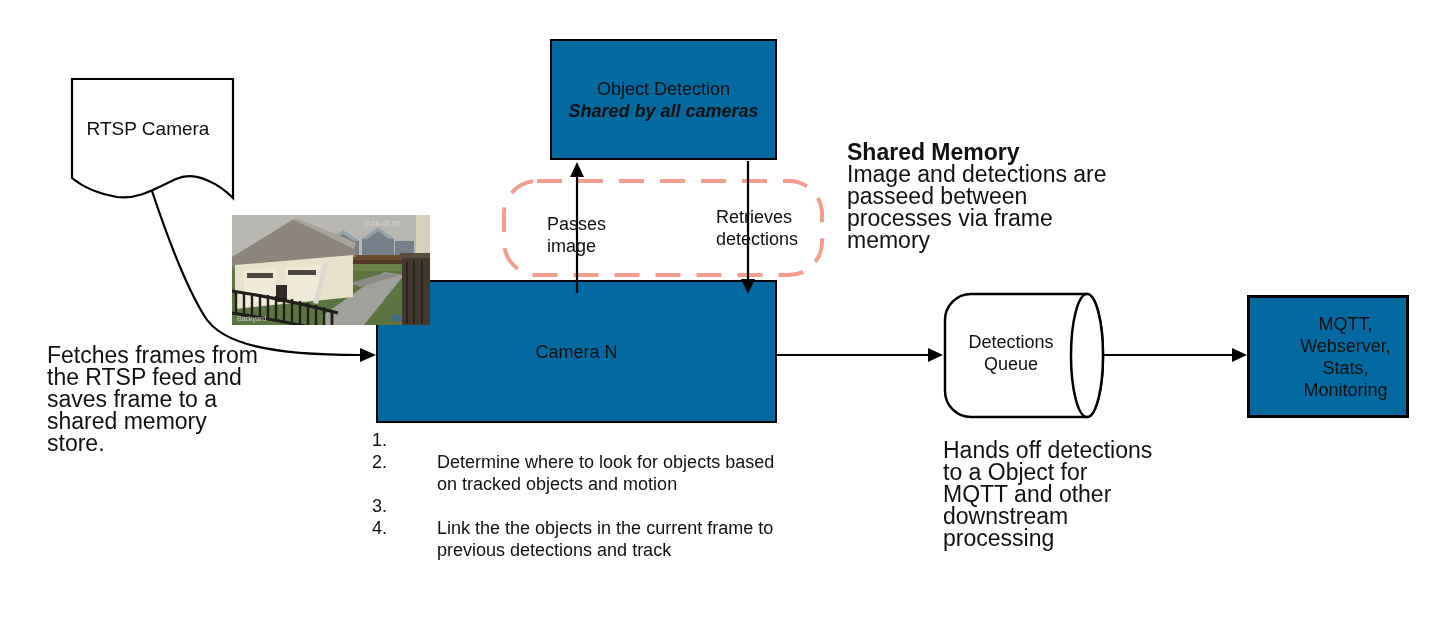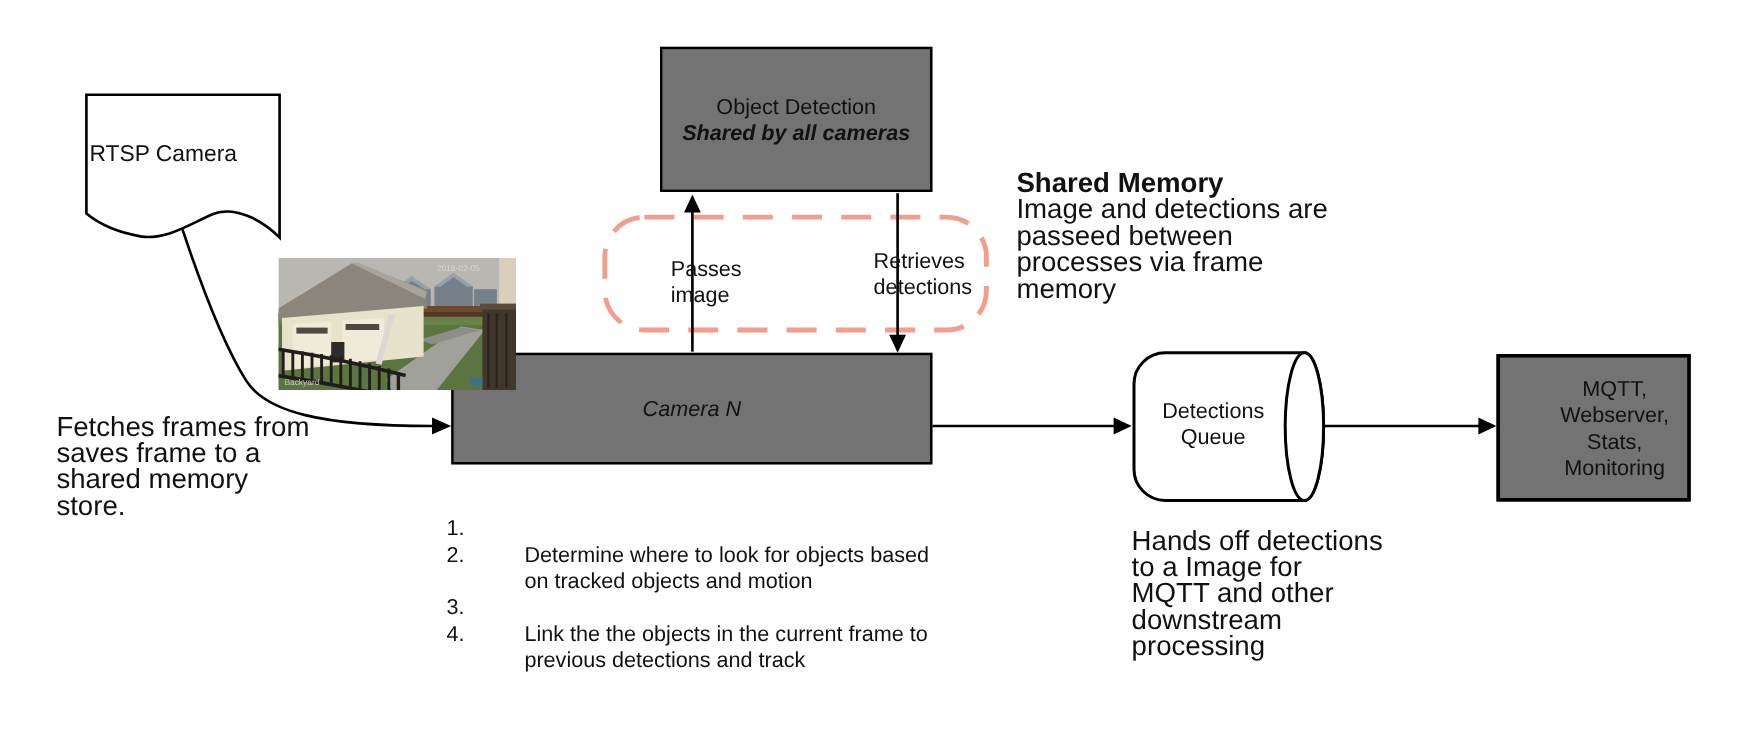--- a/index.html
+++ b/index.html
@@ -6,54 +6,53 @@
   #canvas{
     position:relative;
     width:1448px;height:625px;
     background:#ffffff;
     font-family:"Liberation Sans", sans-serif;
     color:#111;
     overflow:hidden;
   }
   .node{
     position:absolute;
-    background:#737373;
+    background:#0369a1;
     border:2px solid #000;
     display:flex;flex-direction:column;
     align-items:center;justify-content:center;
     text-align:center;
     font-size:18px;line-height:22px;
     box-sizing:border-box;
     z-index:1;
   }
   .note{
     position:absolute;
     font-size:23px;line-height:22px;
     white-space:nowrap;
     z-index:3;
   }
   .note .bold{font-weight:bold;}
   .edge-label{
     position:absolute;
     font-size:18px;line-height:22px;
     white-space:nowrap;
     z-index:3;
-    margin-left:12px;
   }
   .italic{font-style:italic;font-weight:bold;}
   #svg-overlay{
     position:absolute;left:0;top:0;width:1448px;height:625px;
     z-index:2;pointer-events:none;
   }
   #queue-label{
     position:absolute;left:945px;top:331px;width:132px;
     text-align:center;font-size:18px;line-height:22px;z-index:3;
   }
   #rtsp-label{
-    position:absolute;left:60px;top:118px;width:152px;
+    position:absolute;left:72px;top:118px;width:152px;
     text-align:center;font-size:19px;z-index:3;
   }
   #steps{
     position:absolute;left:372px;top:429px;width:412px;
     font-size:18px;line-height:22px;z-index:3;
   }
   .step{display:flex;}
   .step .num{width:65px;flex:0 0 65px;}
   .step .txt{width:347px;}
   #snapshot{
@@ -65,21 +64,21 @@
 </head>
 <body>
 
 <div id="canvas">
 
   <div class="node" style="left:550px;top:39px;width:227px;height:121px;">
     <div>Object Detection</div>
     <div class="italic">Shared by all cameras</div>
   </div>
 
-  <div class="node" style="left:376px;top:294px;width:401px;height:93px;font-style:italic;">
+  <div class="node" style="left:376px;top:280px;width:401px;height:143px;">
     <div>Camera N</div>
   </div>
 
   <div class="node" style="left:1247px;top:295px;width:162px;height:123px;border-width:3px;padding-left:35px;">
     <div>MQTT, Webserver,</div>
     <div>Stats, Monitoring</div>
   </div>
 
   <svg id="svg-overlay">
 
@@ -103,20 +102,21 @@
     <polygon points="943,355 928,348 928,362" fill="#000"></polygon>
 
     <line x1="1103" y1="355" x2="1233" y2="355" stroke="#000" stroke-width="2.2"></line>
     <polygon points="1247,355 1232,348 1232,362" fill="#000"></polygon>
   </svg>
 
   <div id="rtsp-label">RTSP Camera</div>
 
   <div class="note" style="left:47px;top:344px;">
     <div>Fetches frames from</div>
+    <div>the RTSP feed and</div>
     <div>saves frame to a</div>
     <div>shared memory</div>
     <div>store.</div>
   </div>
 
   <div class="note" style="left:847px;top:141px;">
     <div class="bold">Shared Memory</div>
     <div>Image and detections are</div>
     <div>passeed between</div>
     <div>processes via frame</div>
@@ -149,21 +149,21 @@
     </div>
   </div>
 
   <div id="queue-label">
     <div>Detections</div>
     <div>Queue</div>
   </div>
 
   <div class="note" style="left:943px;top:439px;">
     <div>Hands off detections</div>
-    <div>to a Image for</div>
+    <div>to a Object for</div>
     <div>MQTT and other</div>
     <div>downstream</div>
     <div>processing</div>
   </div>
 
   <div id="snapshot">
     <svg viewBox="0 0 198 110" width="198" height="110">
       <rect x="0" y="0" width="198" height="110" fill="#b9b7b2"></rect>
       <rect x="0" y="46" width="198" height="64" fill="#5b7440"></rect>
       <rect x="0" y="46" width="198" height="10" fill="#6a8148"></rect>

